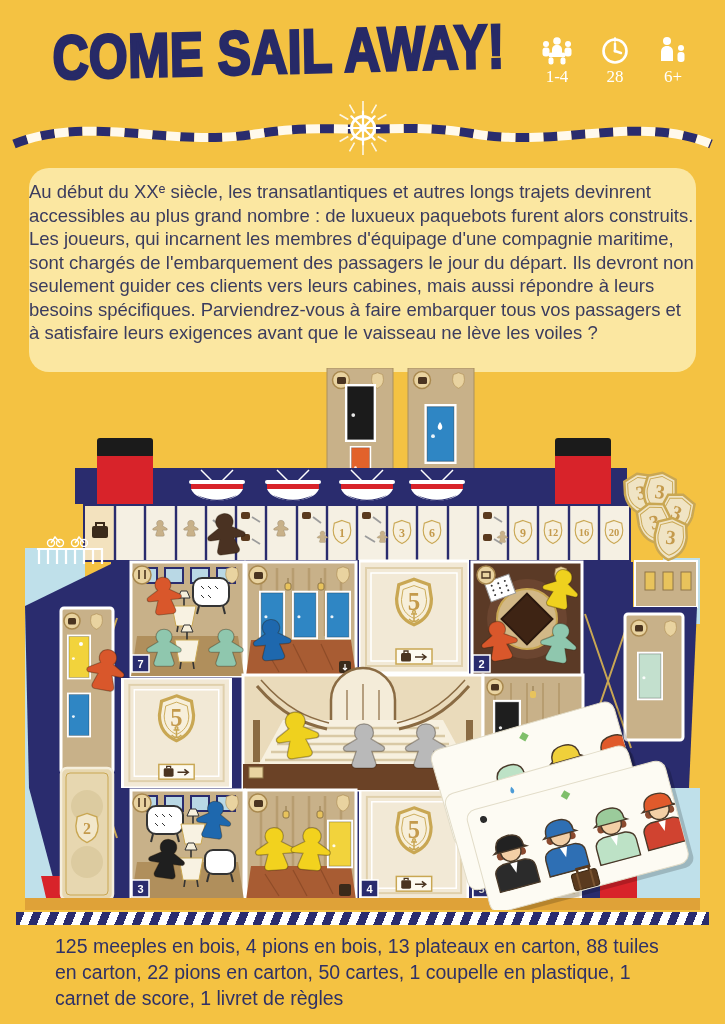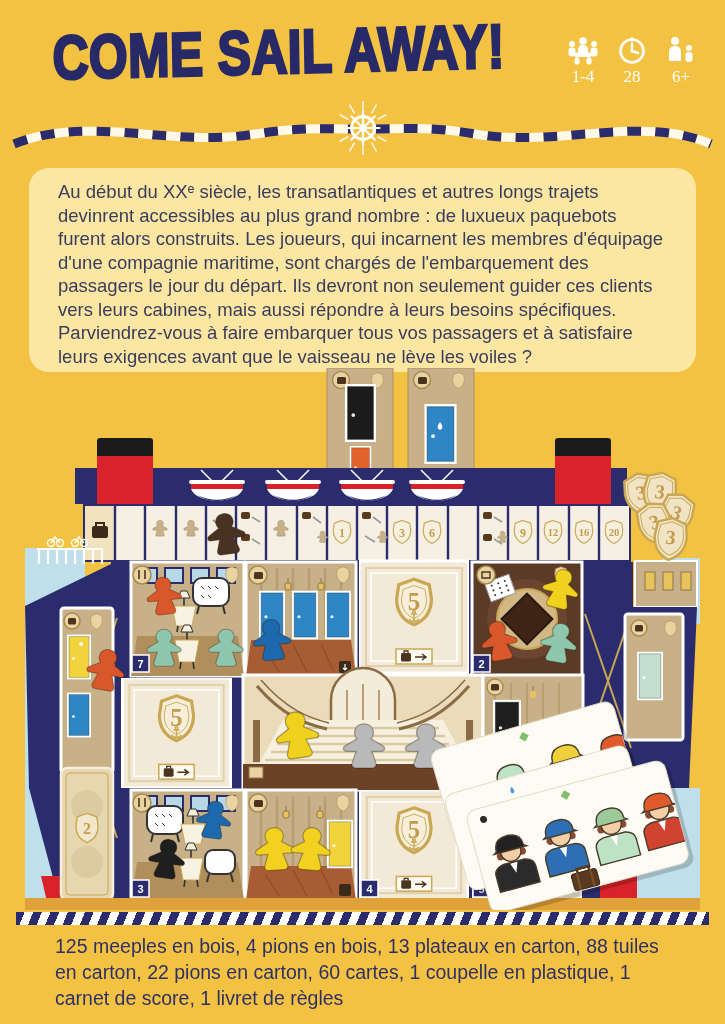--- a/index.html
+++ b/index.html
@@ -7,27 +7,27 @@
     width:725px;height:1024px;position:relative;overflow:hidden;
     background:#F4C242;
     font-family:"Liberation Sans","DejaVu Sans",sans-serif;
   }
   .title{
     position:absolute;left:52px;top:22px;white-space:nowrap;
     font-size:54px;font-weight:bold;color:#272A67;
     -webkit-text-stroke:2.6px #272A67;letter-spacing:0.5px;
     transform:scale(.92,1.14) rotate(-1.2deg);transform-origin:left top;
   }
-  .stats{position:absolute;right:24px;top:34px;display:flex;gap:9px;color:#fff}
+  .stats{position:absolute;right:32px;top:34px;display:flex;gap:18px;color:#fff}
   .stat{display:flex;flex-direction:column;align-items:center;width:40px}
   .stat-label{font-family:"Liberation Serif","DejaVu Serif",serif;font-size:17px;color:#fff;margin-top:1px}
   .divider{position:absolute;left:0;top:98px;width:725px;height:68px}
   .intro{
     position:absolute;left:29px;top:168px;width:667px;height:204px;box-sizing:border-box;
-    background:#FBE7A1;border-radius:20px;padding:12px 29px;
+    background:#FBE7A1;border-radius:20px;padding:12px 0;
     color:#3B3C5E;font-size:18.5px;line-height:23.5px;
   }
   .board{position:absolute;left:25px;top:368px;width:675px;height:542px}
   .rope-stripe{
     position:absolute;left:16px;top:912px;width:693px;height:13px;
     background:repeating-linear-gradient(112deg,#2A2C6E 0 8px,#ffffff 8px 16px);
   }
   .components{
     position:absolute;left:55px;top:933px;width:625px;
     color:#2F3166;font-size:19.5px;line-height:26px;
@@ -554,13 +554,13 @@
           <rect x="86" y="88" width="26" height="17" rx="3" fill="#5A3A1E" stroke="#3A2510"></rect>
           <path d="M93 88v-4h12v4" fill="none" stroke="#5A3A1E" stroke-width="2.5"></path>
           <path d="M92 88v17M106 88v17" stroke="#7A5430" stroke-width="2"></path>
         </g>
       </g>
     </g>
   </g>
 </svg>
 
 <div class="rope-stripe"></div>
-<div class="components">125 meeples en bois, 4 pions en bois, 13 plateaux en carton, 88 tuiles en carton, 22 pions en carton, 60 cartes, 1 coupelle en plastique, 1 carnet de score, 1 livret de règles</div>
+<div class="components">125 meeples en bois, 4 pions en bois, 13 plateaux en carton, 88 tuiles en carton, 22 pions en carton, 50 cartes, 1 coupelle en plastique, 1 carnet de score, 1 livret de règles</div>
 
 </body></html>

